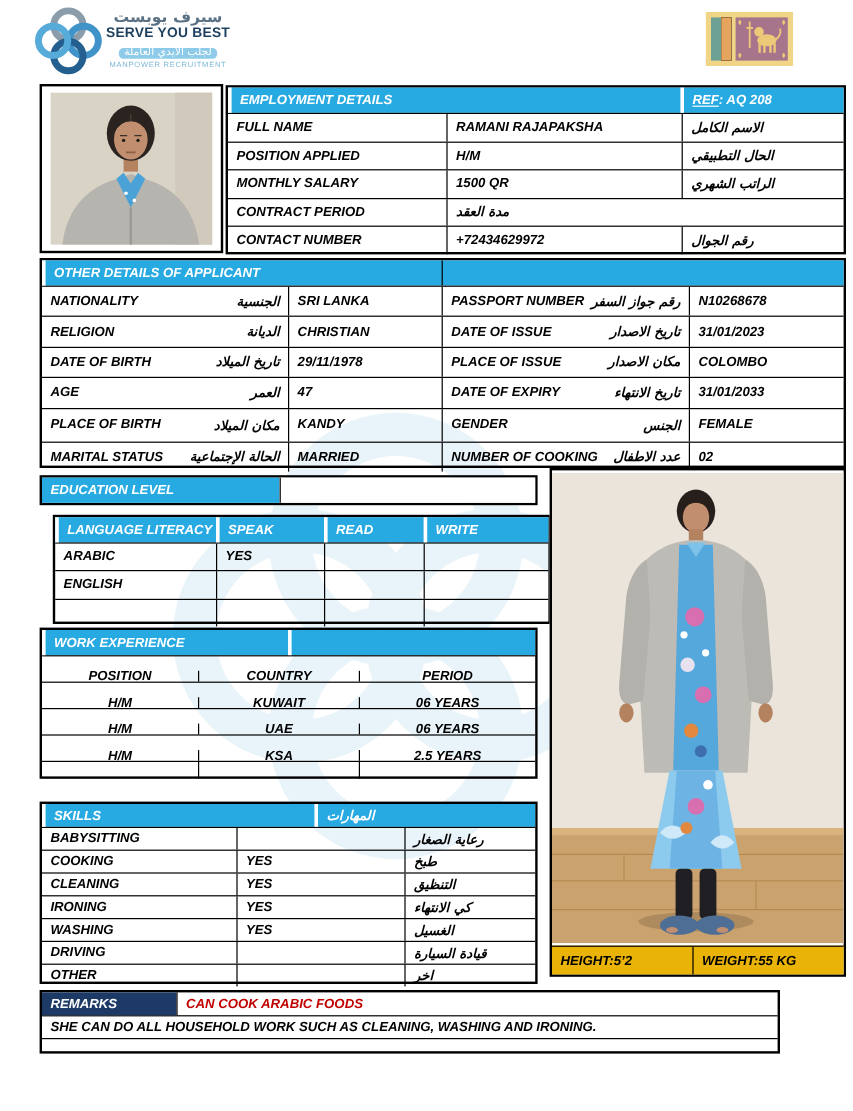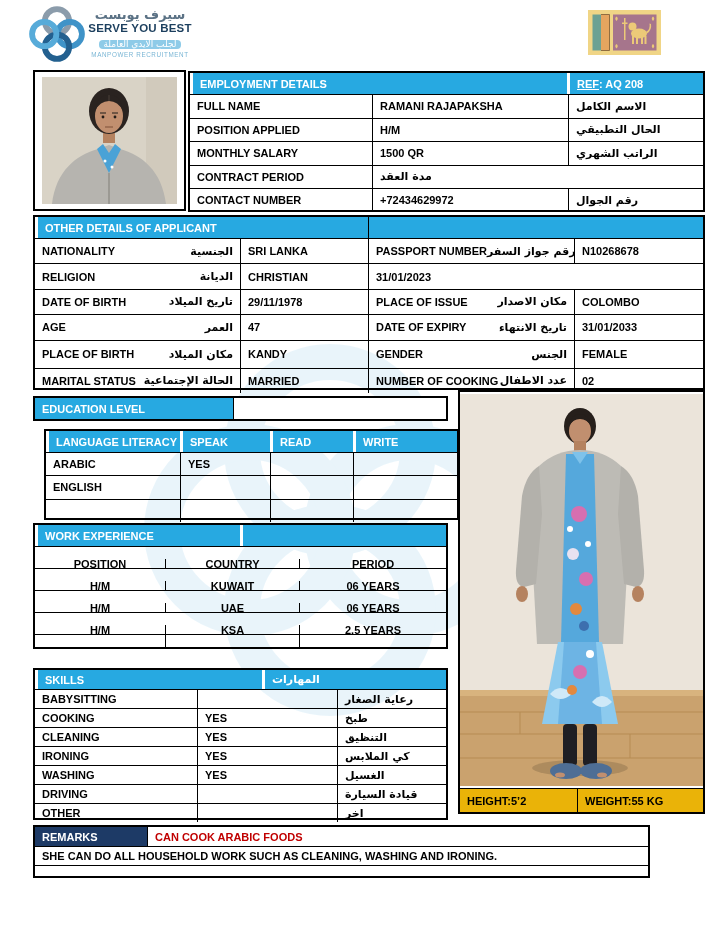--- a/index.html
+++ b/index.html
@@ -1,20 +1,20 @@
 <!DOCTYPE html>
 <html><head>
 <meta charset="utf-8">
 <style>
   html,body{margin:0;padding:0;background:#fff;font-family:"Liberation Sans",sans-serif;}
   .page{position:relative;width:711px;height:926px;background:#fff;overflow:hidden;}
   .abs{position:absolute;box-sizing:border-box;}
   
   .tbl{position:absolute;box-sizing:border-box;border:2px solid #000;background:transparent;}
-  .row{display:flex;box-sizing:border-box;border-top:1.5px solid #000;align-items:stretch;}
+  .row{display:flex;box-sizing:border-box;border-top:1.5px solid #000;align-items:stretch;font-style:italic;}
   .row.first{border-top:none;}
   .cell{box-sizing:border-box;border-left:1.5px solid #000;display:flex;align-items:center;
         padding:0 7px;font-weight:bold;font-size:11px;color:#000;overflow:hidden;white-space:nowrap;}
   .cell.nl{border-left:none;}
   .bar{background:#27a9e1;color:#fff;}
   .bar .cell{color:#fff;border-left:3px solid #fff;}
   .ar{justify-content:flex-end;direction:rtl;font-family:"DejaVu Sans",sans-serif;font-size:11px;}
   .split{justify-content:space-between;}
   .split .en{font-weight:bold;}
   .split .arr{direction:rtl;font-family:"DejaVu Sans",sans-serif;}
@@ -167,20 +167,24 @@
           <span class="arr">رقم جواز السفر</span>
         </div>
       <div class="cell c4">N10268678</div>
     </div>
     <div class="row" style="height:25.4px">
       <div class="cell nl c1 split">
           <span class="en">RELIGION</span>
           <span class="arr">الديانة</span>
         </div>
       <div class="cell c2">CHRISTIAN</div>
+      <div class="cell c3 split">
+          <span class="en">DATE OF ISSUE</span>
+          <span class="arr">تاريخ الاصدار</span>
+        </div>
       <div class="cell c4">31/01/2023</div>
     </div>
     <div class="row" style="height:25.4px">
       <div class="cell nl c1 split">
           <span class="en">DATE OF BIRTH</span>
           <span class="arr">تاريخ الميلاد</span>
         </div>
       <div class="cell c2">29/11/1978</div>
       <div class="cell c3 split">
           <span class="en">PLACE OF ISSUE</span>
@@ -308,21 +312,21 @@
       <div class="cell c3 ar">طبخ</div>
     </div>
     <div class="row" style="height:19px">
       <div class="cell nl c1">CLEANING</div>
       <div class="cell c2">YES</div>
       <div class="cell c3 ar">التنظيق</div>
     </div>
     <div class="row" style="height:19px">
       <div class="cell nl c1">IRONING</div>
       <div class="cell c2">YES</div>
-      <div class="cell c3 ar">كي الملابس</div>
+      <div class="cell c3 ar">كي الانتهاء</div>
     </div>
     <div class="row" style="height:19px">
       <div class="cell nl c1">WASHING</div>
       <div class="cell c2">YES</div>
       <div class="cell c3 ar">الغسيل</div>
     </div>
     <div class="row" style="height:19px">
       <div class="cell nl c1">DRIVING</div>
       <div class="cell c2"></div>
       <div class="cell c3 ar">قيادة السيارة</div>

